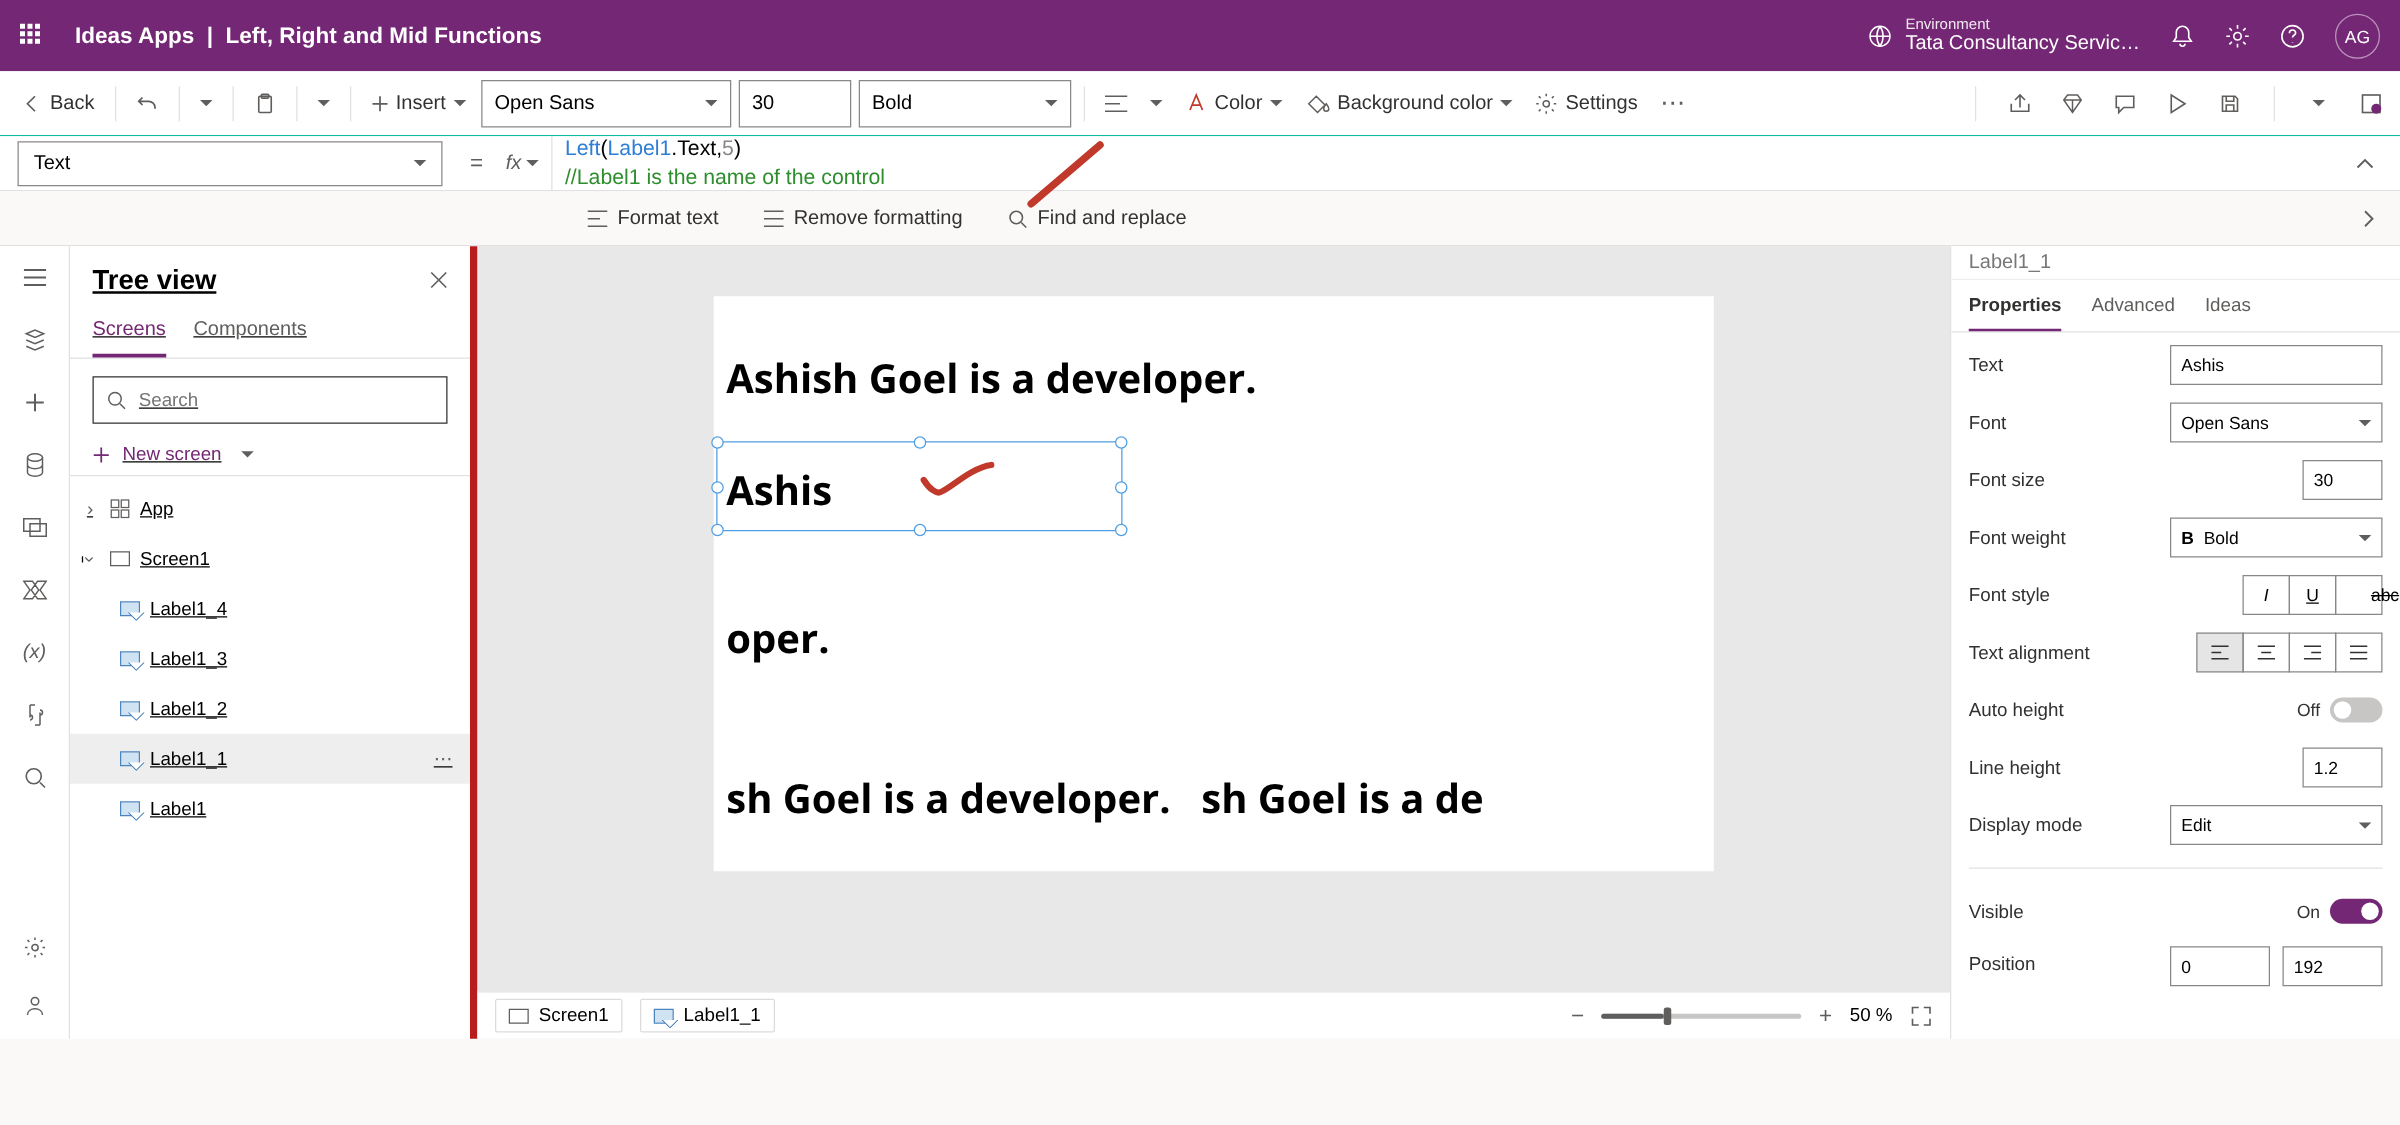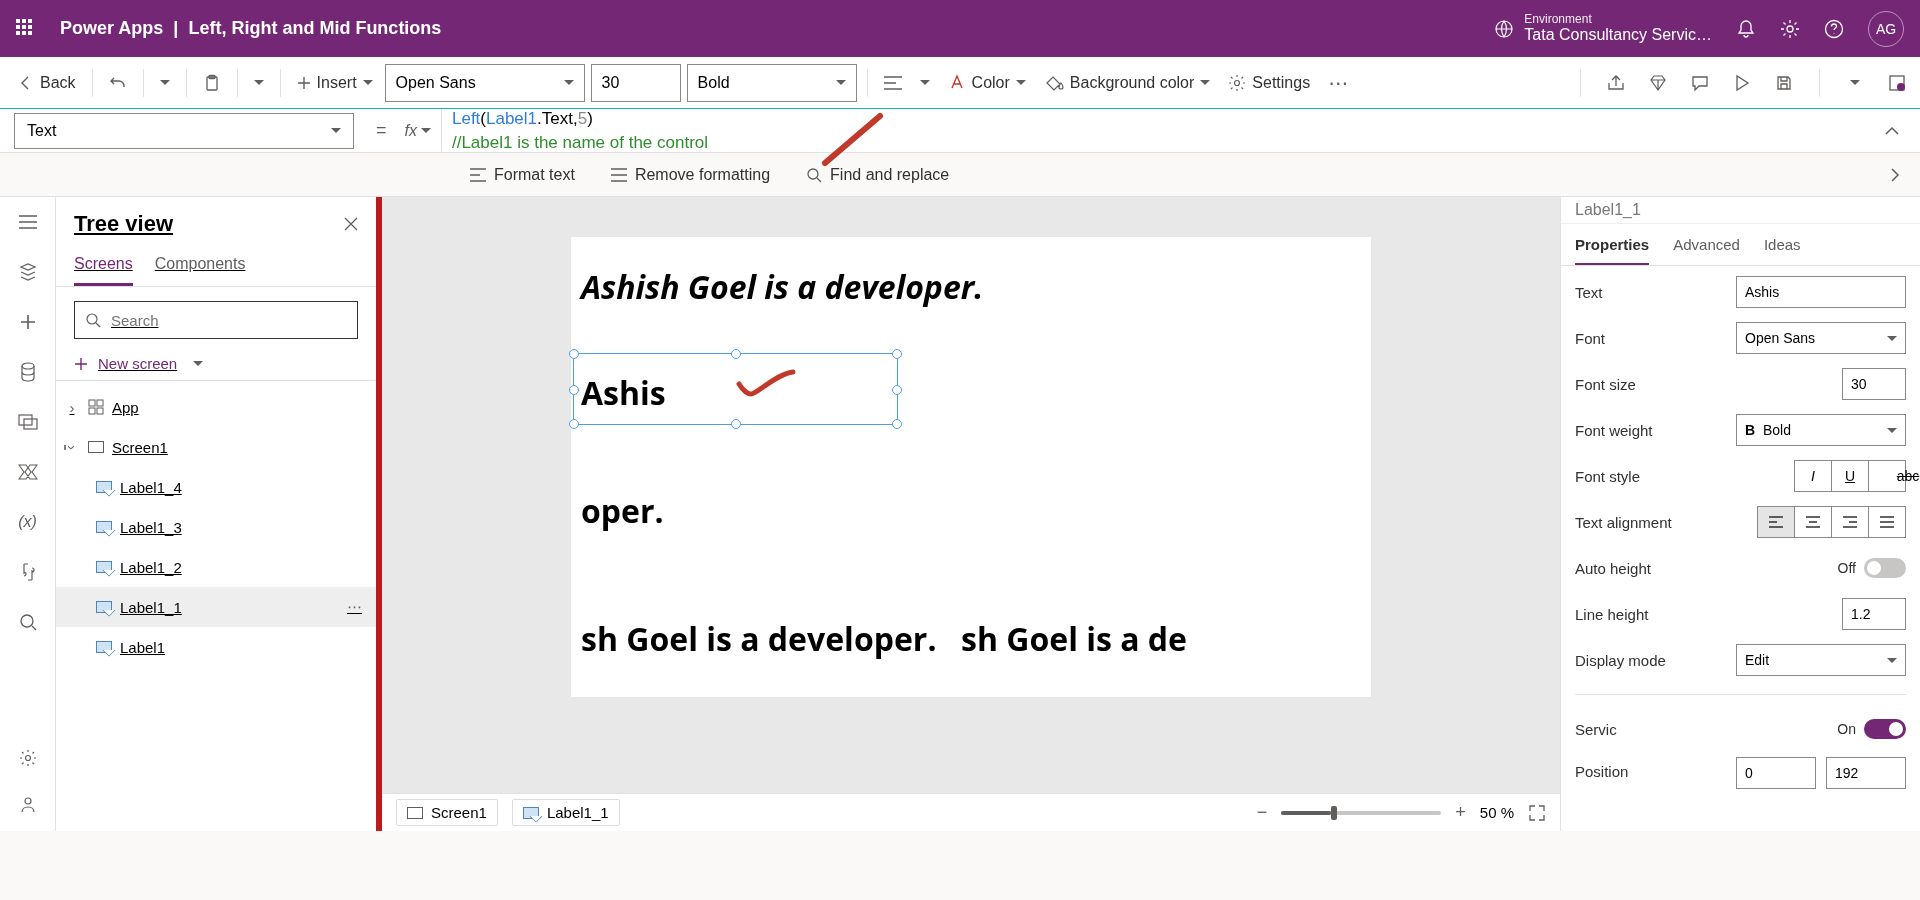--- a/index.html
+++ b/index.html
@@ -141,21 +141,21 @@
       <span></span>
       <span></span>
       <span></span>
       <span></span>
       <span></span>
       <span></span>
       <span></span>
       <span></span>
   </div>
   <div class="app-title">
-    <span>Power Apps</span> &nbsp;|&nbsp; <span>Left, Right and Mid Functions</span>
+    <span>Ideas Apps</span> &nbsp;|&nbsp; <span>Left, Right and Mid Functions</span>
   </div>
   <div class="header-right">
     <div class="env-block">
       <svg width="20" height="20" viewBox="0 0 20 20">
           <circle cx="10" cy="10" r="8" stroke="#fff" stroke-width="1.2" fill="none"></circle>
           <path d="M2 10h16M10 2a14 14 0 010 16M10 2a14 14 0 000 16" stroke="#fff" stroke-width="1.2" fill="none"></path>
         </svg>
       <div class="env-text">
         <div class="env-label">Environment</div>
         <div class="env-name">Tata Consultancy Servic…</div>
@@ -475,21 +475,21 @@
       <div class="tree-item level2">
         <div class="ico-label"></div>
         <span>Label1</span>
       </div>
     </div>
   </div>
 
   <div class="canvas-wrap">
     <div class="canvas-scroll">
       <div class="canvas">
-        <div class="lbl" style="top:28px;left:10px;font-style:italic;">Ashish Goel is a developer.</div>
+        <div class="lbl" style="top:44px;left:10px;">Ashish Goel is a developer.</div>
 
         <div class="selected-box" style="top:116px;left:2px;width:325px;height:72px;">
           <div class="handle" style="top:-5px;left:-5px;"></div>
           <div class="handle" style="top:-5px;left:157px;"></div>
           <div class="handle" style="top:-5px;right:-5px;"></div>
           <div class="handle" style="top:31px;right:-5px;"></div>
           <div class="handle" style="bottom:-5px;right:-5px;"></div>
           <div class="handle" style="bottom:-5px;left:157px;"></div>
           <div class="handle" style="bottom:-5px;left:-5px;"></div>
           <div class="handle" style="top:31px;left:-5px;"></div>
@@ -617,21 +617,21 @@
       </div>
       <div class="prop-row">
         <div class="prop-label">Display mode</div>
         <div class="prop-input full">
             <span>Edit</span>
             <div class="chev-down"></div>
           </div>
       </div>
       <hr style="border:none;border-top:1px solid #e1e1e1;margin:6px 0;">
       <div class="prop-row">
-        <div class="prop-label">Servic</div>
+        <div class="prop-label">Visible</div>
         <span class="toggle-label">On</span>
         <div class="toggle on">
             <div class="knob"></div>
           </div>
       </div>
       <div class="prop-row" style="align-items:flex-start;">
         <div class="prop-label" style="padding-top:6px;">Position</div>
         <div class="pair">
           <div class="col">
               <input class="prop-input med" value="0" style="">

